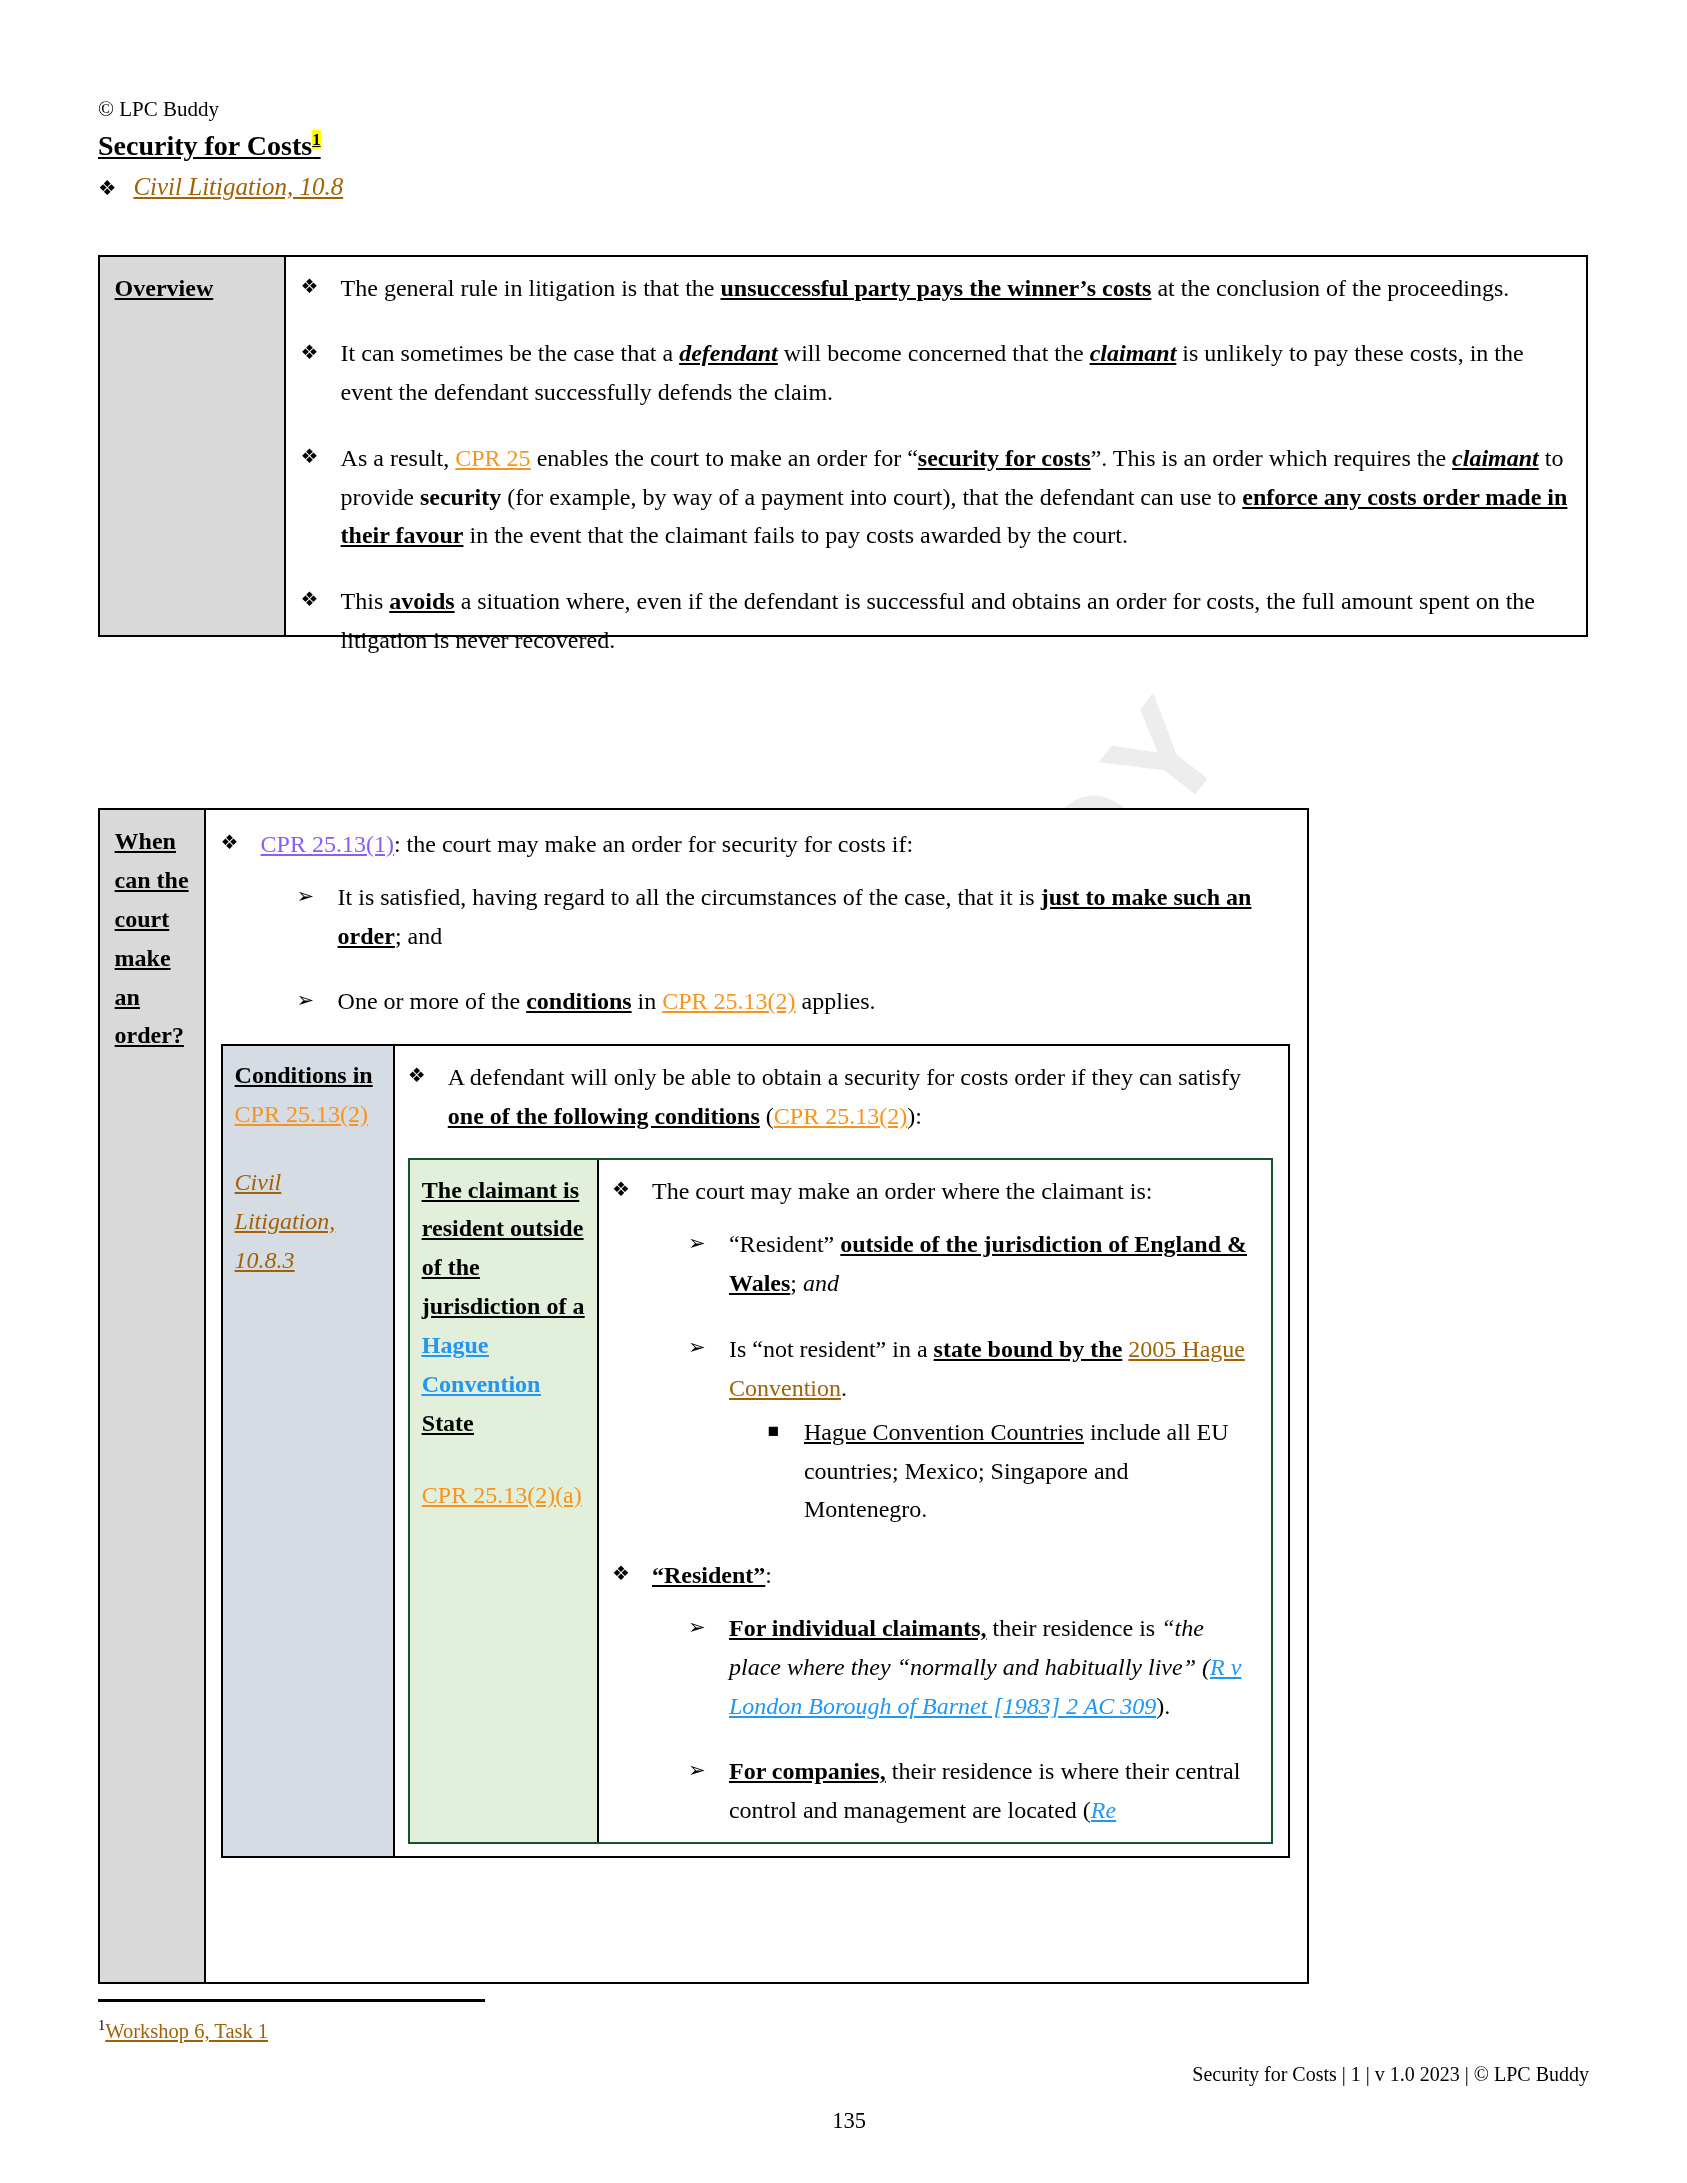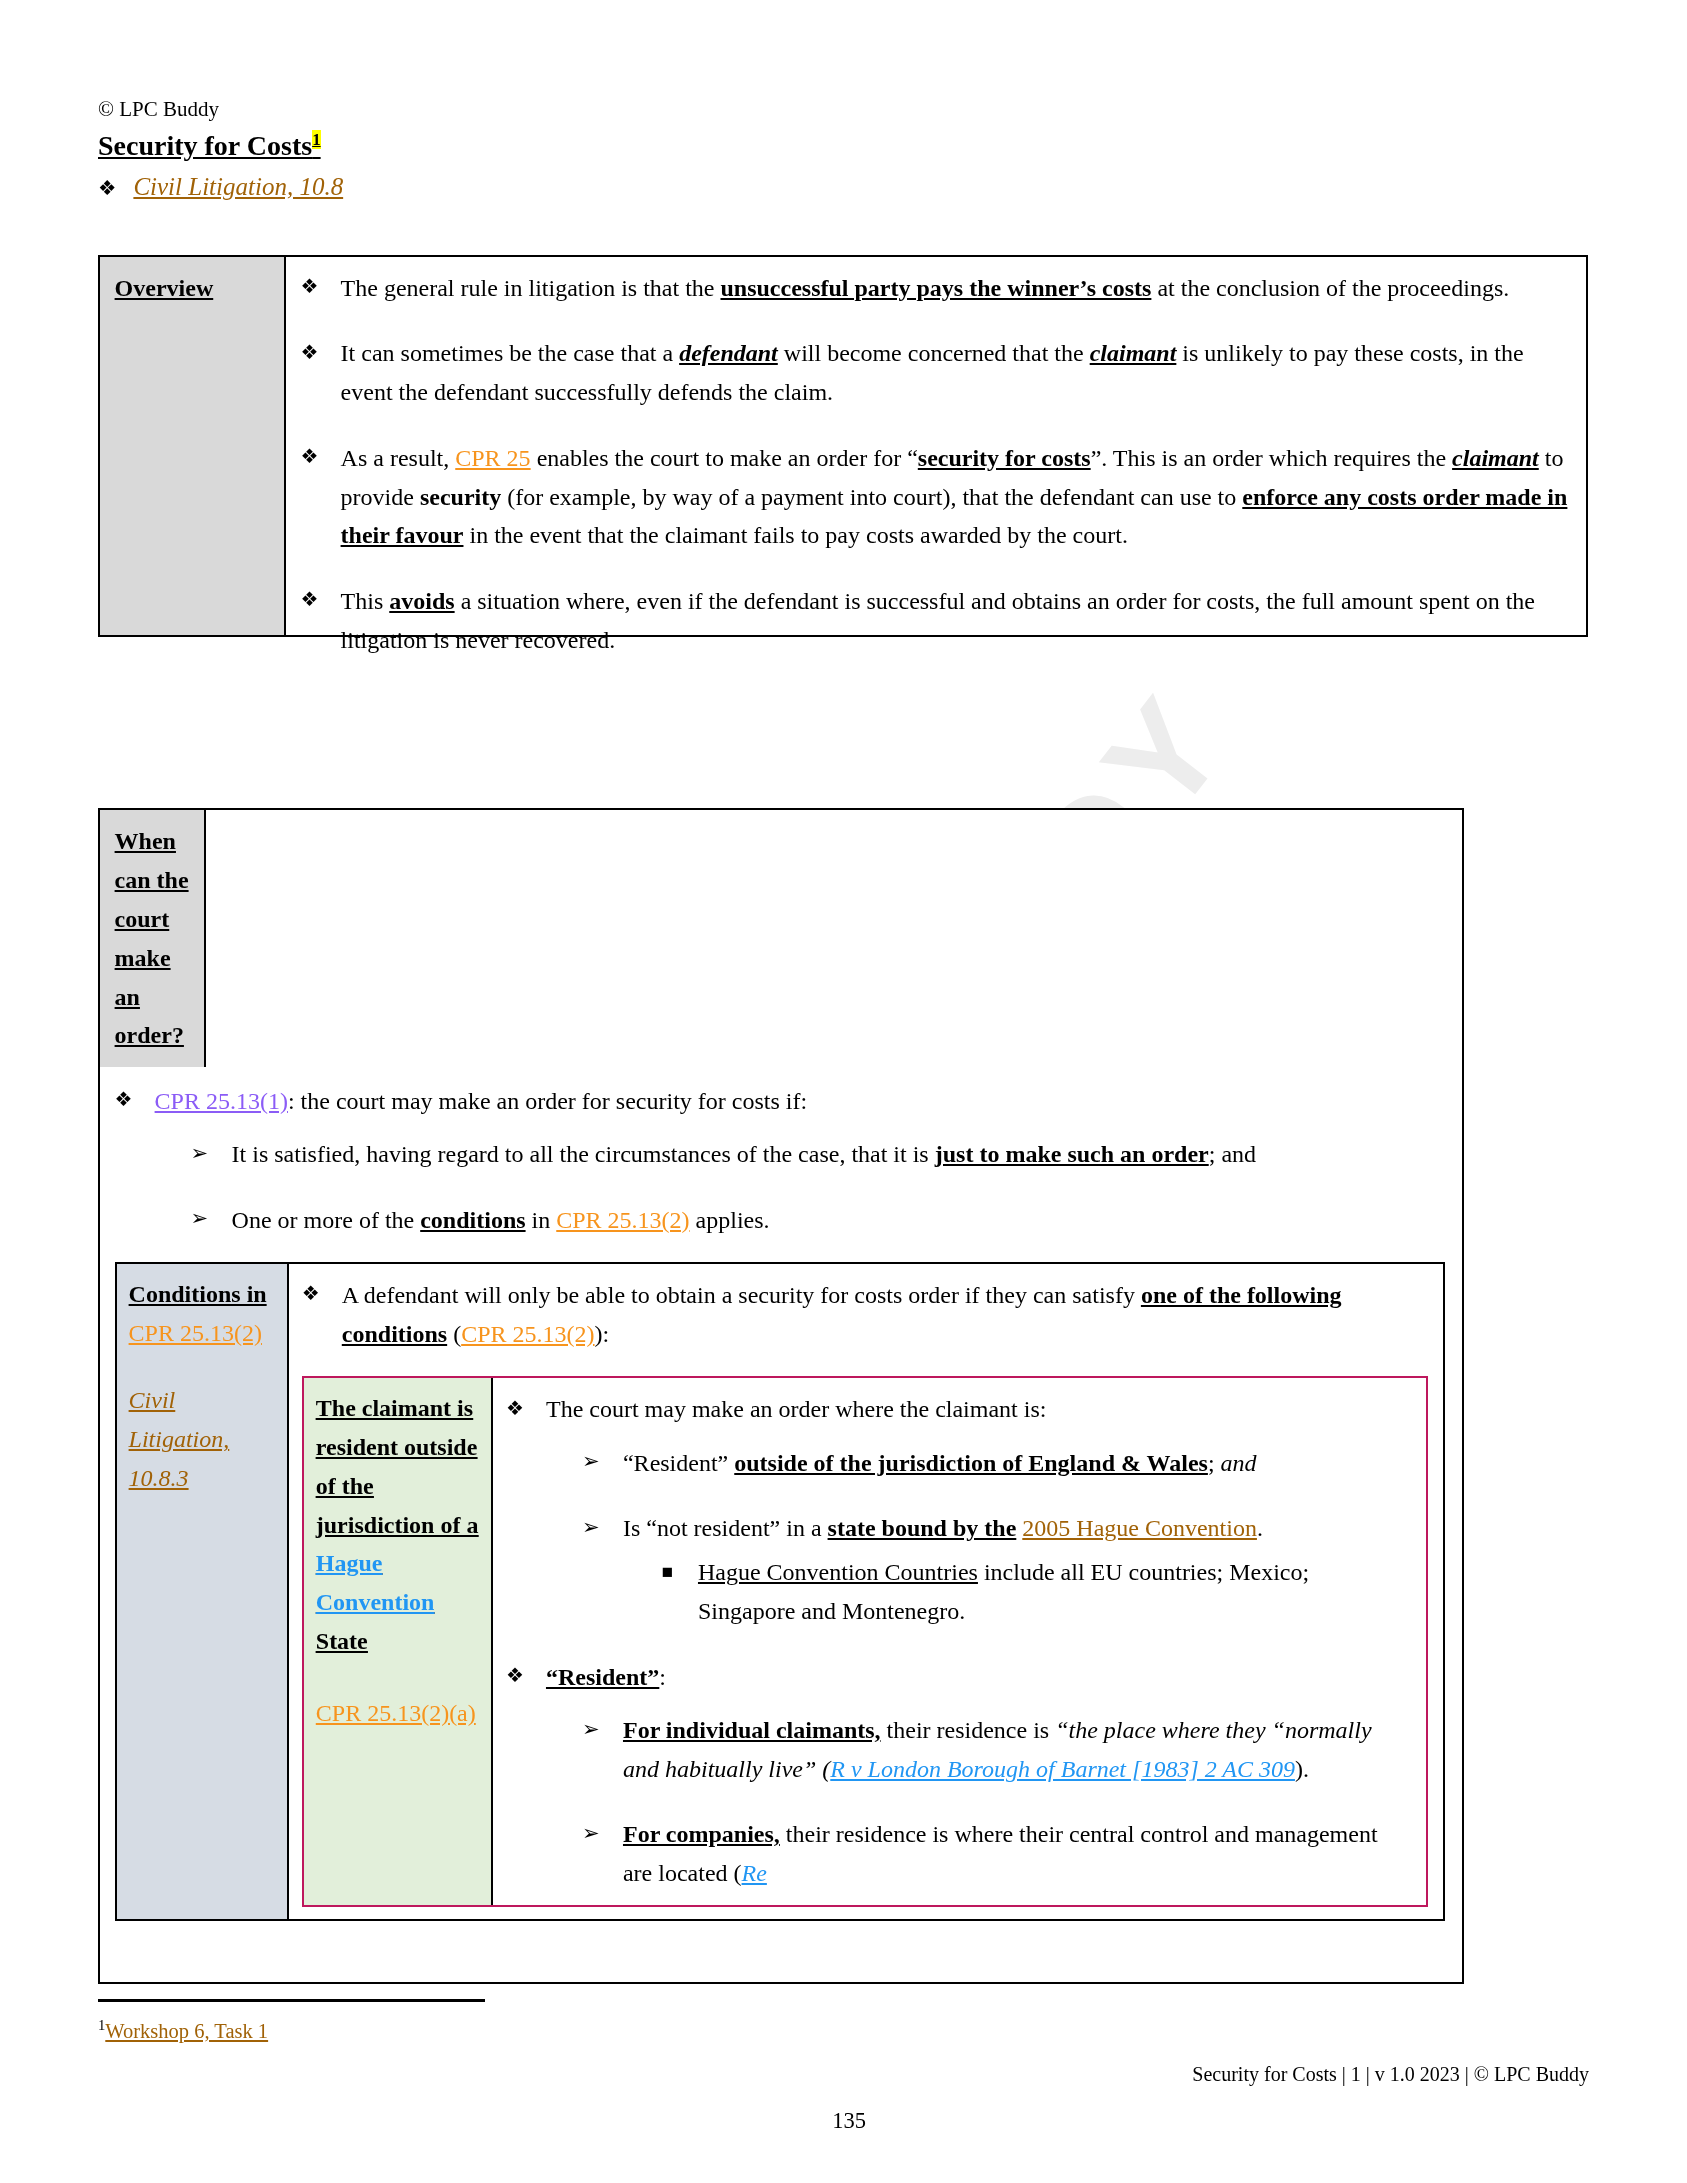--- a/index.html
+++ b/index.html
@@ -171,21 +171,21 @@
   }
   .inner-label .cpr { display: block; }
   .inner-label .cl  { display: block; margin-top: 29px; }
   .inner-body {
     box-sizing: border-box;
     flex: 1 1 auto;
     min-width: 0;
     padding: 12px 14.6px 12px 13.2px;
   }
   .inner2-tbl {
-    border: 2px solid #be185d;
+    border: 2px solid #14532d;
     box-sizing: border-box;
     display: flex;
     width: 100%;
     margin-top: 22.5px;
   }
   .inner2-label {
     box-sizing: border-box;
     border-right: 2px solid #000;
     flex: none;
     width: 189px;
@@ -266,21 +266,21 @@
     <div class="body-cell">
       <ul class="lvl" id="overview-list">
           <li class="bi l1"><span class="bullet">❖</span><span><span>The general rule in litigation is that the </span><span style="font-weight: bold; text-decoration: underline;">unsuccessful party pays the winner’s costs</span><span> at the conclusion of the proceedings.</span></span></li>
           <li class="bi l1"><span class="bullet">❖</span><span><span>It can sometimes be the case that a </span><span style="font-weight: bold; font-style: italic; text-decoration: underline;">defendant</span><span> will become concerned that the </span><span style="font-weight: bold; font-style: italic; text-decoration: underline;">claimant</span><span> is unlikely to pay these costs, in the event the defendant successfully defends the claim.</span></span></li>
           <li class="bi l1"><span class="bullet">❖</span><span><span>As a result, </span><span style="color: rgb(247, 148, 29); text-decoration: underline;">CPR 25</span><span> enables the court to make an order for “</span><span style="font-weight: bold; text-decoration: underline;">security for costs</span><span>”. This is an order which requires the </span><span style="font-weight: bold; font-style: italic; text-decoration: underline;">claimant</span><span> to provide </span><span style="font-weight: bold;">security</span><span> (for example, by way of a payment into court), that the defendant can use to </span><span style="font-weight: bold; text-decoration: underline;">enforce any costs order made in their favour</span><span> in the event that the claimant fails to pay costs awarded by the court.</span></span></li>
           <li class="bi l1"><span class="bullet">❖</span><span><span>This </span><span style="font-weight: bold; text-decoration: underline;">avoids</span><span> a situation where, even if the defendant is successful and obtains an order for costs, the full amount spent on the litigation is never recovered.</span></span></li>
         </ul>
     </div>
   </div>
 
-  <div class="tbl" style="left:98px; top:808px; width:1366px; height:1176px; align-items:stretch;flex-direction:column;">
+  <div class="tbl" style="left:98px; top:808px; width:1211px; height:1176px; align-items:stretch;">
     <div class="label-cell g-grey" style="width:106px; padding-right:6.6px;">
       <span>When can the court make an order?</span>
     </div>
     <div class="body-cell" style="padding-top:14.6px;">
 
       <ul class="lvl">
         <li class="bi l1">
           <span class="bullet">❖</span>
           <span id="when-lead"><span style="color: #8b5cf6; text-decoration: underline;">CPR 25.13(1)</span><span>: the court may make an order for security for costs if:</span></span>
           <ul class="sub" id="when-sub-list">

